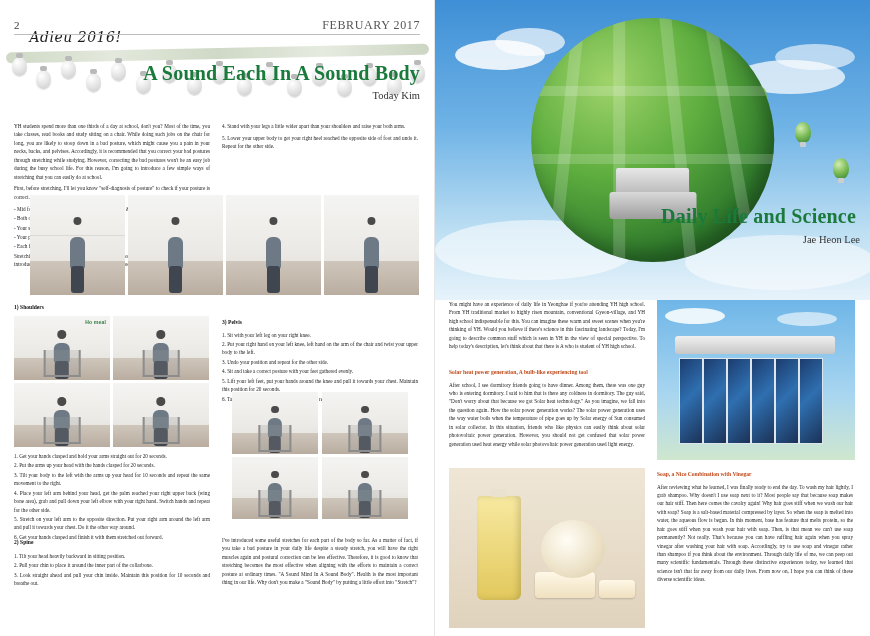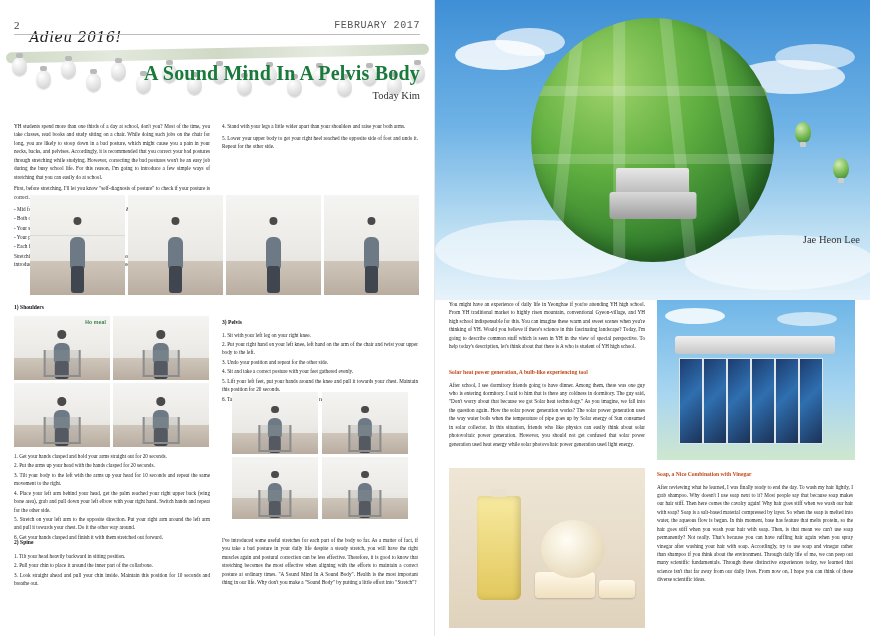--- a/index.html
+++ b/index.html
@@ -41,22 +41,22 @@
   .mast{
     font-family:"DejaVu Serif", serif;
     font-weight:normal;
     font-style:italic;
     font-size:14px;
     color:#1d1d1d;
     letter-spacing:.5px;
     margin-top:24px;
   }
   .runhead .issue{
-    font-size:10px;color:#555;letter-spacing:.6px;
-    font-family:Liberation Mono, monospace;
+    font-size:12px;color:#555;letter-spacing:.6px;
+    font-family:Liberation Serif, serif;
   }
   .runhead.left .mast{margin-left:10px;}
   .runhead.left .issue{margin-left:auto;}
   .runhead.right .issue{margin-right:auto;}
   .runhead.right .mast{margin-right:10px;}
   .rule{
     position:absolute;left:14px;right:14px;top:34px;
     border-bottom:1px solid #bdbdbd;
   }
 
@@ -267,21 +267,21 @@
       <div class="bulb" style="left:231px;top:37px;"></div>
       <div class="bulb" style="left:256px;top:26px;"></div>
       <div class="bulb" style="left:281px;top:38px;"></div>
       <div class="bulb" style="left:306px;top:27px;"></div>
       <div class="bulb" style="left:331px;top:38px;"></div>
       <div class="bulb" style="left:356px;top:27px;"></div>
       <div class="bulb" style="left:381px;top:36px;"></div>
       <div class="bulb" style="left:404px;top:24px;"></div>
     </div>
 
-    <h1 class="headline" style="right:14px;top:62px;width:330px;">A Sound Mind In A Pelvis Body</h1>
+    <h1 class="headline" style="right:14px;top:62px;width:330px;">A Sound Each In A Sound Body</h1>
     <div class="byline" style="right:14px;top:90px;width:200px;">Today Kim</div>
 
     <div class="col" style="left:14px;top:122px;width:196px;">
       <p>YH students spend more than one thirds of a day at school, don't you? Most of the time, you take classes, read books and study sitting on a chair. While doing such jobs on the chair for long, you are likely to stoop down in a bad posture, which might cause you a pain in your necks, backs, and pelvises. Accordingly, it is recommended that you correct your bad postures through stretching while studying. However, correcting the bad postures won't be an easy job during the busy school life. For this reason, I'm going to introduce a few simple ways of stretching that you can easily do at school.</p>
       <p>First, before stretching, I'll let you know "self-diagnosis of posture" to check if your posture is correct.</p>
       <p class="tight">- Mid forehead, philtrum, navel, and between the feet &amp; knees are all in line with one another</p>
       <p class="tight">- Both of your ears are at the same height</p>
       <p class="tight">- Your shoulders and chest are on the same level</p>
       <p class="tight">- Your pelvis and fingertips are at the same height</p>
       <p class="tight">- Each foot is at the same angle in standing position</p>
@@ -475,20 +475,21 @@
         <div class="panel" style="left:34%;top:0;width:5%;height:100%;"></div>
         <div class="panel" style="left:58%;top:0;width:5%;height:100%;transform:skewX(6deg);"></div>
         <div class="panel" style="left:80%;top:0;width:5%;height:100%;transform:skewX(10deg);"></div>
         <div class="panel" style="left:0;top:28%;width:100%;height:4%;"></div>
         <div class="panel" style="left:0;top:56%;width:100%;height:4%;"></div>
       </div>
       <div class="balloon-neck"></div>
       <div class="balloon-base"></div>
     </div>
 
+    <h1 class="headline" style="right:14px;top:205px;width:300px;">Daily Life and Science</h1>
     <div class="byline" style="right:10px;top:234px;width:200px;">Jae Heon Lee</div>
 
     <div class="col" style="left:14px;top:300px;width:196px;">
       <p>You might have an experience of daily life in Yeonghae if you're attending YH high school. From YH traditional market to highly risen mountain, conventional Gyeon-village, and YH high school indispensable for this. You can imagine these warm and sweet scenes when you're thinking of YH. Would you believe if there's science in this fascinating landscape? Today, I'm going to describe common stuff which is seen in YH in the view of special perspective. To help today's description, let's think about that there is A who is student of YH high school.</p>
     </div>
 
     <div class="col" style="left:14px;top:368px;width:196px;">
       <p class="subgreen">Solar heat power generation, A bulb-like experiencing tool</p>
       <p>After school, I see dormitory friends going to have dinner. Among them, there was one guy who is entering dormitory. I said to him that is there any coldness in dormitory. The guy said, "Don't worry about that because we got Solar heat technology." As you imagine, we fall into the question again. How the solar power generation works? The solar power generation uses the way water boils when the temperature of pipe goes up by Solar energy of Sun consumed in solar collector. In this situation, friends who like physics can easily think about solar photovoltaic power generation. However, you should not get confused that solar power generation used heat energy while solar photovoltaic power generation used light energy.</p>
     </div>

